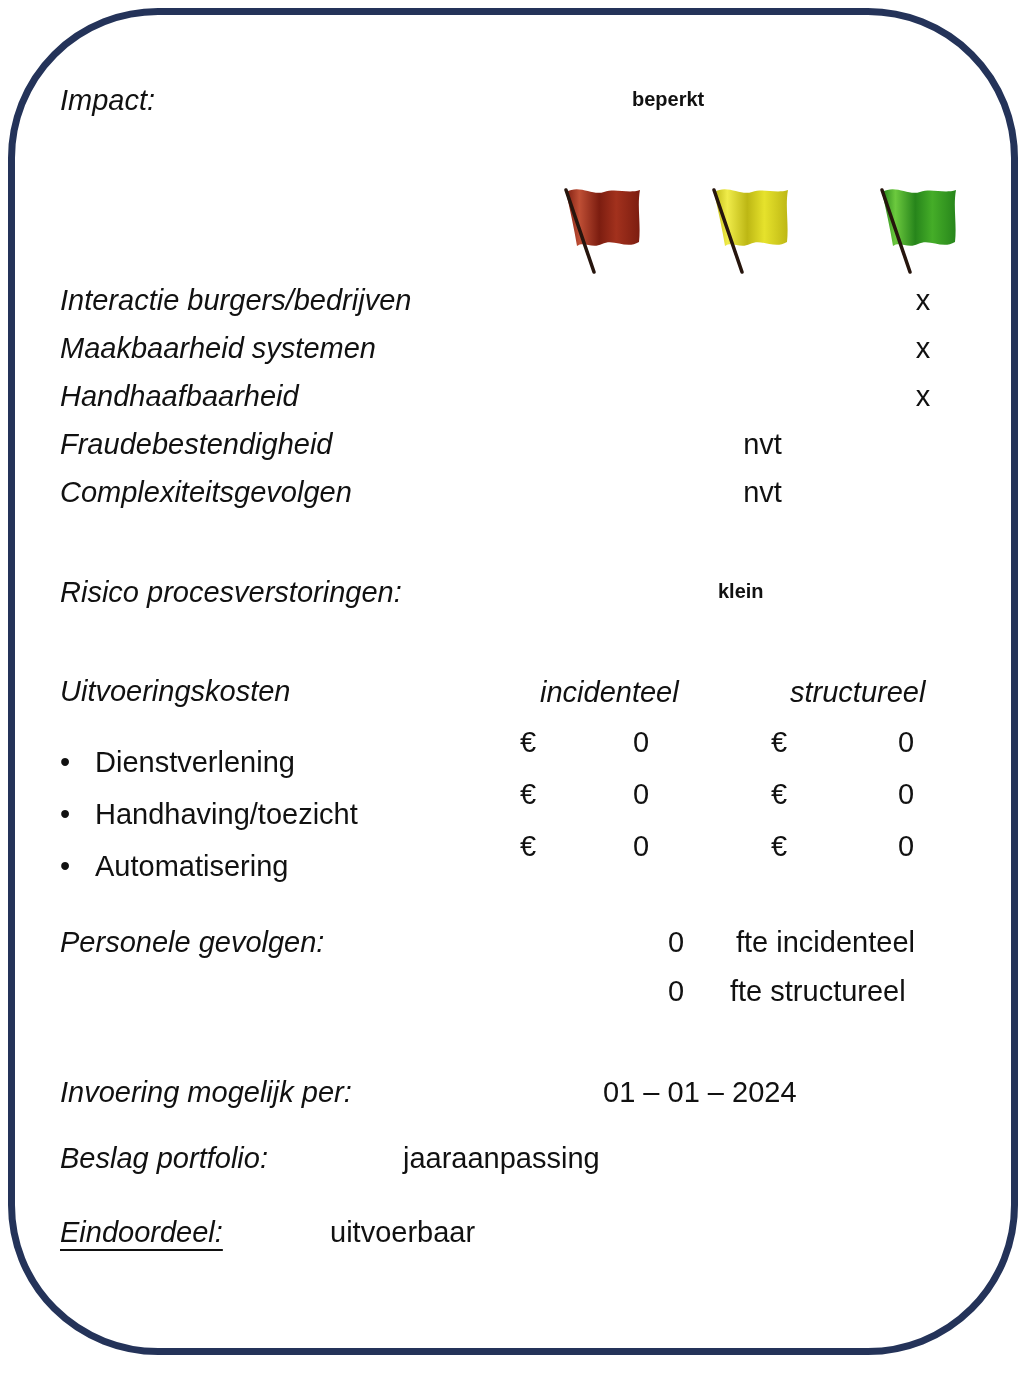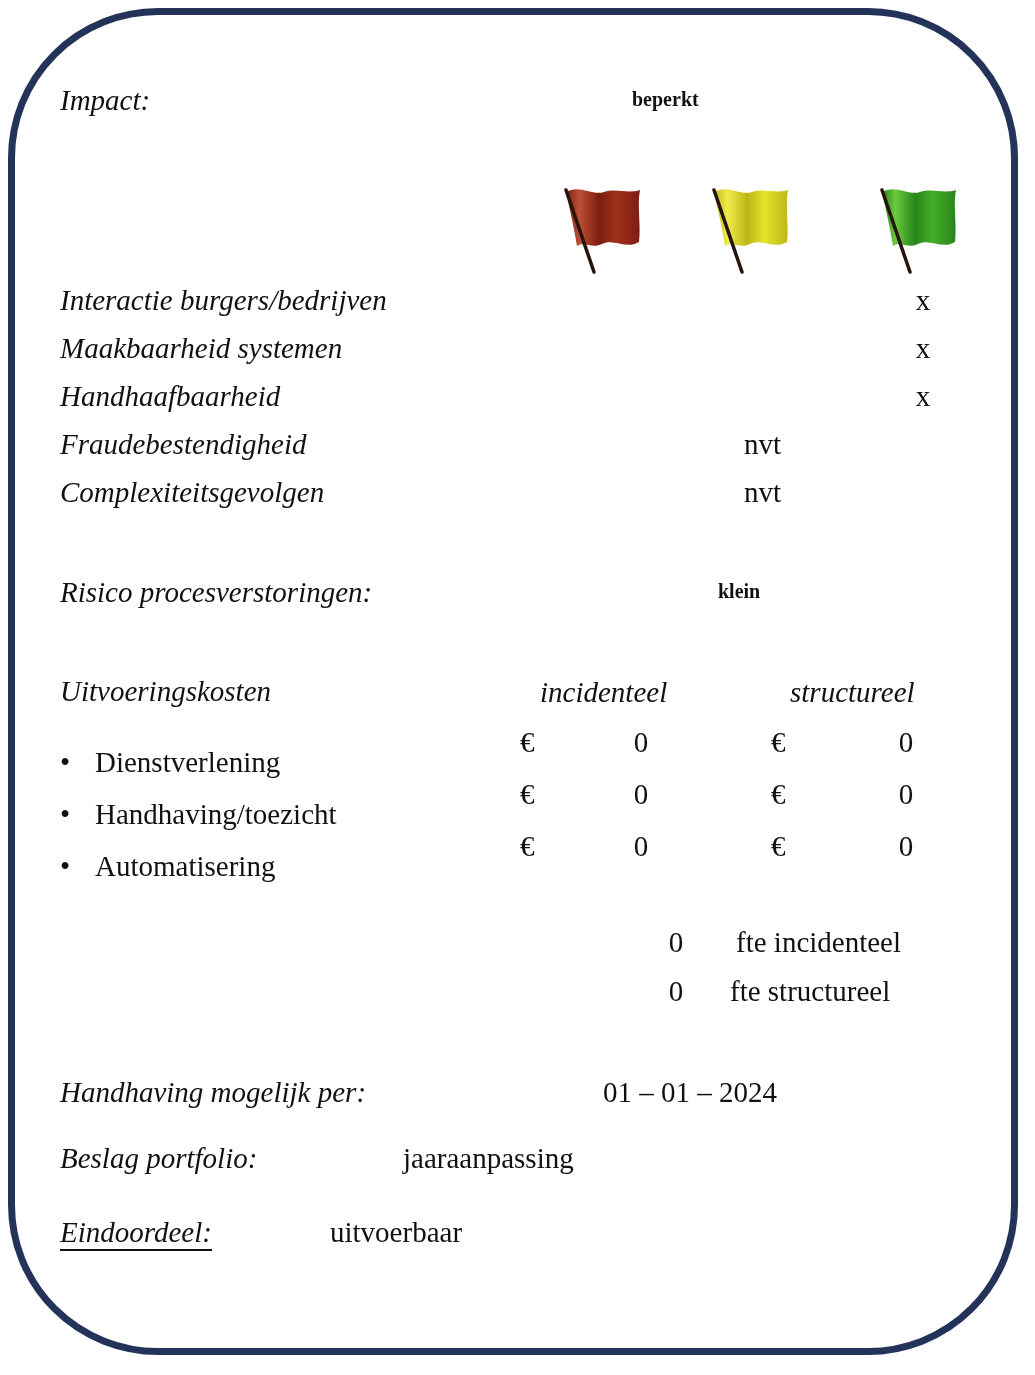--- a/index.html
+++ b/index.html
@@ -1,18 +1,18 @@
 <!DOCTYPE html>
 <html style="--red-light: #bf4f35; --red-base: #a2311d; --red-dark: #7c1d10; --yellow-light: #f0ec4a; --yellow-base: #e6e22c; --yellow-dark: #bdb714; --green-light: #6cc93e; --green-base: #45ad28; --green-dark: #27851b; --pole: #26150d; --border-color: #243359; --text: #111111; --bg: #ffffff;"><head>
 <meta charset="utf-8">
 <style>
   html,body{margin:0;padding:0;background:#ffffff;}
   .page{
     position:relative;width:1035px;height:1375px;background:var(--bg,#fff);
-    font-family:Liberation Serif, serif;color:var(--text,#111);
+    font-family:Liberation Sans, sans-serif;color:var(--text,#111);
     overflow:hidden;
   }
   .frame{
     position:absolute;left:8px;top:8px;width:1010px;height:1347px;
     border:7px solid var(--border-color,#243359);border-radius:150px;
     box-sizing:border-box;
   }
   .abs{position:absolute;white-space:nowrap;}
   .lbl{font-style:italic;font-size:29px;line-height:40px;}
   .val{font-size:29px;line-height:40px;}
@@ -129,30 +129,31 @@
       <span class="bullet">•</span><span>Automatisering</span>
     </div>
     <div class="abs" style="left:0;top:826px;width:1035px;">
       <span class="abs val" style="left:520px;">€</span>
       <span class="abs val center" style="left:610px;width:62px;">0</span>
       <span class="abs val" style="left:771px;">€</span>
       <span class="abs val center" style="left:875px;width:62px;">0</span>
     </div>
   </div>
 
+  <div class="abs lbl" style="left:60px;top:922px;">Personele gevolgen:</div>
   <div class="abs" style="left:0;top:922px;width:1035px;">
     <span class="abs val center" style="left:648px;width:56px;">0</span>
     <span class="abs val" style="left:730px;margin-left:6px;">fte incidenteel</span>
   </div>
   <div class="abs" style="left:0;top:971px;width:1035px;">
     <span class="abs val center" style="left:648px;width:56px;">0</span>
     <span class="abs val" style="left:730px;">fte structureel</span>
   </div>
 
-  <div class="abs lbl" style="left:60px;top:1072px;">Handhaving mogelijk per:</div>
+  <div class="abs lbl" style="left:60px;top:1072px;">Invoering mogelijk per:</div>
   <div class="abs val" style="left:603px;top:1072px;">01 – 01 – 2024</div>
 
   <div class="abs lbl" style="left:60px;top:1138px;">Beslag portfolio:</div>
   <div class="abs val" style="left:403px;top:1138px;">jaaraanpassing</div>
 
   <div class="abs lbl underline" style="left:60px;top:1212px;">Eindoordeel:</div>
   <div class="abs val" style="left:330px;top:1212px;">uitvoerbaar</div>
 </div>
 
 </body></html>

